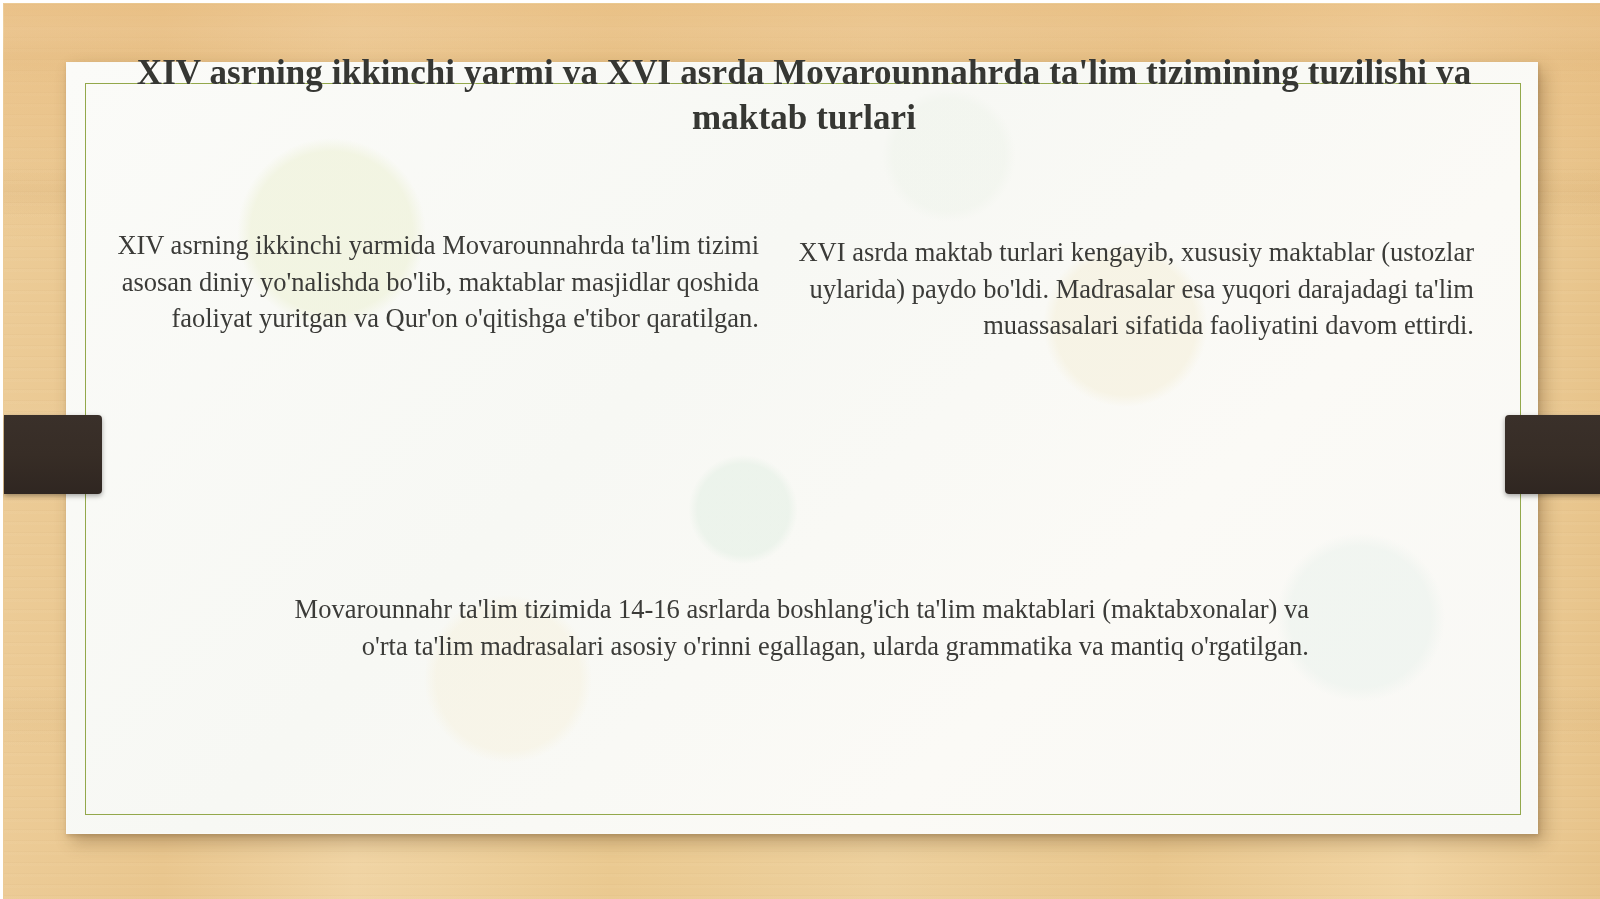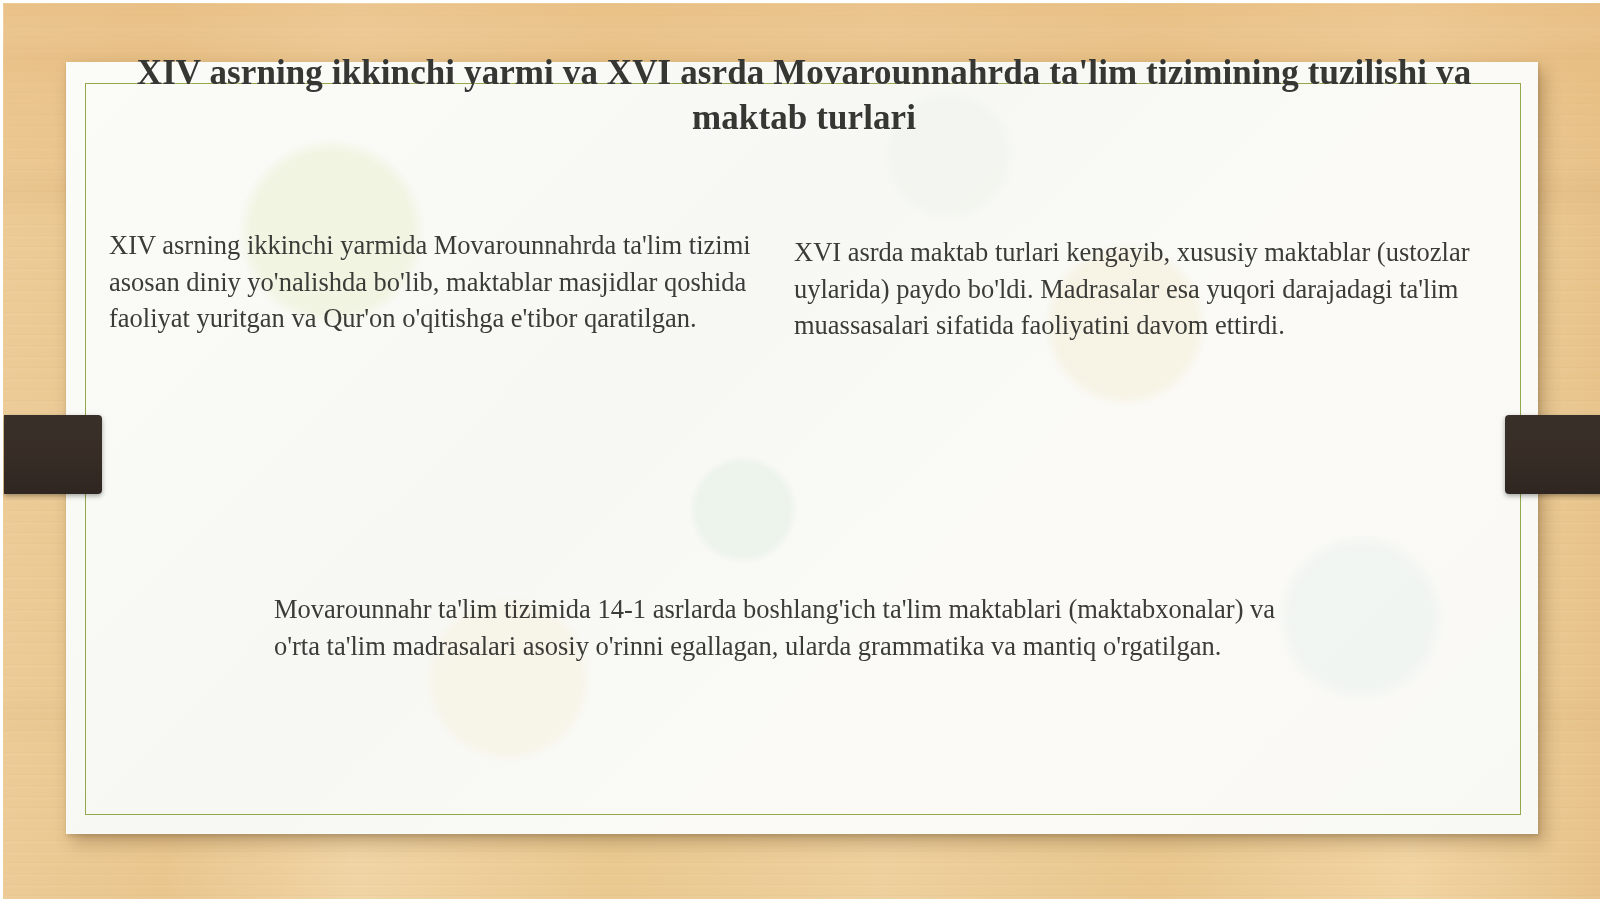--- a/index.html
+++ b/index.html
@@ -120,21 +120,21 @@
     z-index:6;
   }
 
   
   .body-text {
     position:absolute;
     font-family:"Liberation Serif", serif;
     font-size:26.5px;
     line-height:36.5px;
     color:#3b3b38;
-    text-align:left;
+    text-align:right;
     z-index:4;
   }
   #col-left  { left:105px;  top:223px;  width:650px; }
   #col-right { left:790px;  top:230px;  width:680px; }
   #bottom-paragraph { left:270px; top:587px; width:1035px; }
 
 </style>
 </head>
 <body>
 
@@ -150,15 +150,15 @@
 
   <div class="side-tab" id="side-tab-left"></div>
   <div class="side-tab" id="side-tab-right"></div>
 
   <div id="slide-title">XIV asrning ikkinchi yarmi va XVI asrda Movarounnahrda ta'lim tizimining tuzilishi va maktab turlari</div>
 
   <div class="body-text" id="col-left">XIV asrning ikkinchi yarmida Movarounnahrda ta'lim tizimi asosan diniy yo'nalishda bo'lib, maktablar masjidlar qoshida faoliyat yuritgan va Qur'on o'qitishga e'tibor qaratilgan.</div>
 
   <div class="body-text" id="col-right">XVI asrda maktab turlari kengayib, xususiy maktablar (ustozlar uylarida) paydo bo'ldi. Madrasalar esa yuqori darajadagi ta'lim muassasalari sifatida faoliyatini davom ettirdi.</div>
 
-  <div class="body-text" id="bottom-paragraph">Movarounnahr ta'lim tizimida 14-1 asrlarda boshlang'ich ta'lim maktablari (maktabxonalar) va o'rta ta'lim madrasalari asosiy o'rinni egallagan, ularda grammatika va mantiq o'rgatilgan.</div>
+  <div class="body-text" id="bottom-paragraph">Movarounnahr ta'lim tizimida 14-16 asrlarda boshlang'ich ta'lim maktablari (maktabxonalar) va o'rta ta'lim madrasalari asosiy o'rinni egallagan, ularda grammatika va mantiq o'rgatilgan.</div>
 
 </div>
 
 </body></html>

